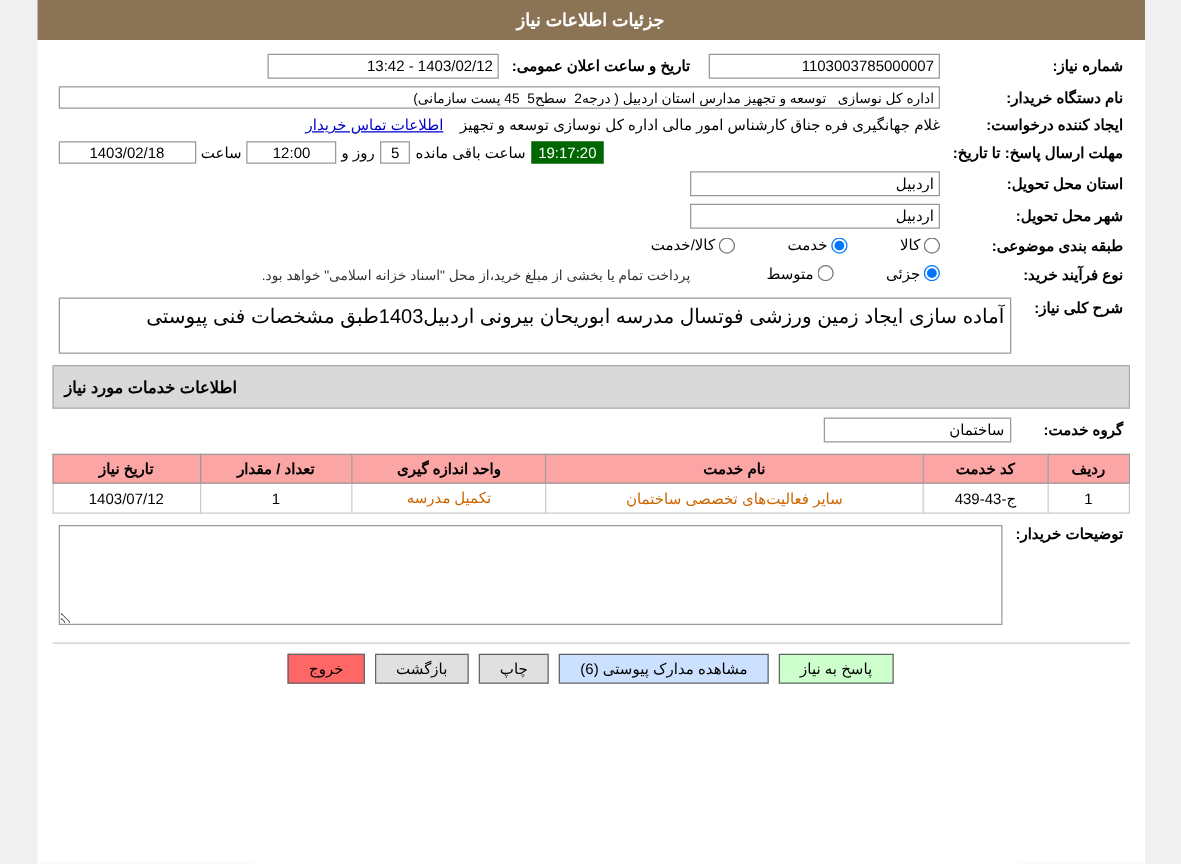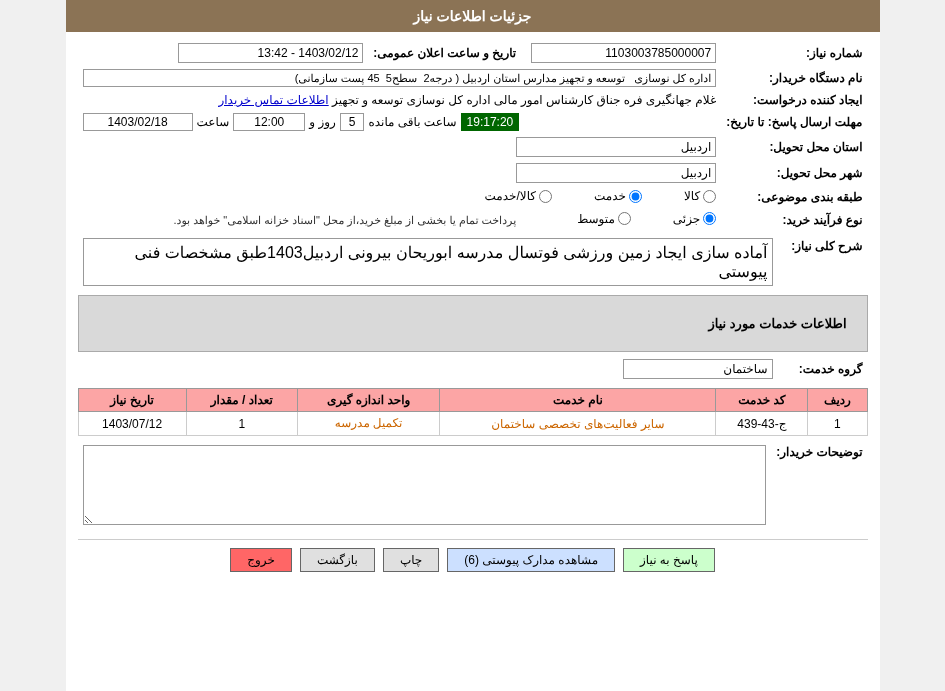--- a/index.html
+++ b/index.html
@@ -3,21 +3,21 @@
   <meta charset="utf-8">
   <style>
     * { box-sizing: border-box; margin: 0; padding: 0; }
     body {
       font-family: Tahoma, Arial, sans-serif;
       font-size: 12px;
       background: #f0f0f0;
       direction: rtl;
     }
     .page-container {
-      width: 814px;
+      width: 886px;
       min-height: 691px;
       background: #fff;
       margin: 0 auto;
     }
     .header-bar {
       background: #8B7355;
       color: #fff;
       text-align: center;
       padding: 8px 0;
       font-size: 14px;
@@ -57,23 +57,23 @@
       width: 160px;
     }
     .blue-link {
       color: #0000cc;
       text-decoration: underline;
       cursor: pointer;
     }
     .section-title {
       background: #d9d9d9;
       border: 1px solid #aaa;
-      text-align: right;
+      text-align: left;
       font-weight: bold;
-      padding: 20px;
+      padding: 9px;
       margin: 6px 0 4px 0;
       font-size: 13px;
     }
     .radio-group {
       display: inline-flex;
       gap: 10px;
       align-items: center;
     }
     .radio-item {
       display: flex;
@@ -179,21 +179,21 @@
       <tr>
         <td class="label-cell">نام دستگاه خریدار:</td>
         <td colspan="3" class="value-cell">
           <input class="input-box" type="text" readonly="" style="width: 100%; font-size: 11px; color: rgb(0, 0, 0);" value="اداره کل نوسازی   توسعه و تجهیز مدارس استان اردبیل ( درجه2  سطح5  45 پست سازمانی)">
         </td>
       </tr>
 
       <tr>
         <td class="label-cell">ایجاد کننده درخواست:</td>
         <td colspan="3" class="value-cell">
-          <span style="">غلام جهانگیری فره جناق کارشناس امور مالی اداره کل نوسازی   توسعه و تجهیز</span>
+          <span style="margin-left:10px;">غلام جهانگیری فره جناق کارشناس امور مالی اداره کل نوسازی   توسعه و تجهیز</span>
           <span class="blue-link">اطلاعات تماس خریدار</span>
         </td>
       </tr>
 
       <tr>
         <td class="label-cell">مهلت ارسال پاسخ: تا تاریخ:</td>
         <td colspan="3" class="value-cell">
           <div class="row-flex" style="justify-content: flex-end; flex-wrap: wrap; gap:4px;">
             <span class="time-badge">19:17:20</span>
             <span>ساعت باقی مانده</span>

